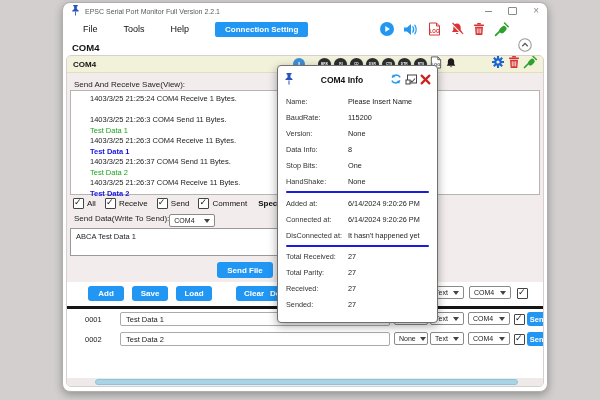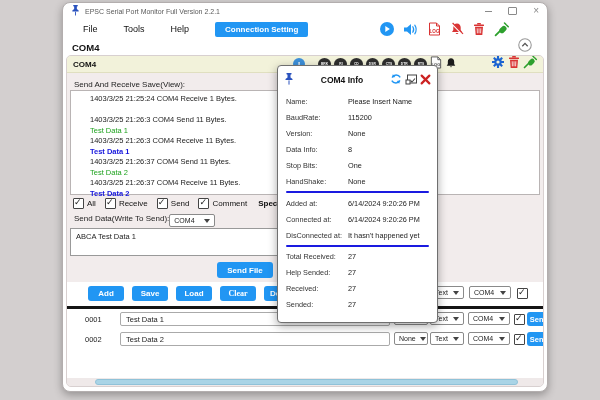--- a/index.html
+++ b/index.html
@@ -285,21 +285,21 @@
       </div>
 
       <div class="send-input">ABCA Test Data 1</div>
 
       <div class="btn sendfile-btn">Send File</div>
 
       <div class="white-block">
         <div class="btn action-btn" style="left:21px;">Add</div>
         <div class="btn action-btn" style="left:65px;">Save</div>
         <div class="btn action-btn" style="left:109px;">Load</div>
-        <div class="btn action-btn" style="left:153px;font-family:Liberation Serif, serif;">Clear</div>
+        <div class="btn action-btn" style="left:169px;">Clear</div>
         <div class="btn action-btn" style="left:197px;">Delete</div>
         <span class="dd" style="position:absolute;left:363px;top:4px;width:34px;">
             <span>Text</span>
             <span class="caret"></span>
           </span>
         <span class="dd" style="position:absolute;left:402px;top:4px;width:42px;">
             <span>COM4</span>
             <span class="caret"></span>
           </span>
         <span class="cb checked" style="position:absolute;left:450px;top:6px;"></span>
@@ -420,21 +420,21 @@
         <div class="prow">
             <span>DisConnected at:</span>
             <span class="pv">It hasn't happened yet</span>
           </div>
         <div class="pdivider"></div>
         <div class="prow">
             <span>Total Received:</span>
             <span class="pv">27</span>
           </div>
         <div class="prow">
-            <span>Help Sended:</span>
+            <span>Total Parity:</span>
             <span class="pv">27</span>
           </div>
         <div class="prow">
             <span>Received:</span>
             <span class="pv">27</span>
           </div>
         <div class="prow">
             <span>Sended:</span>
             <span class="pv">27</span>
           </div>

